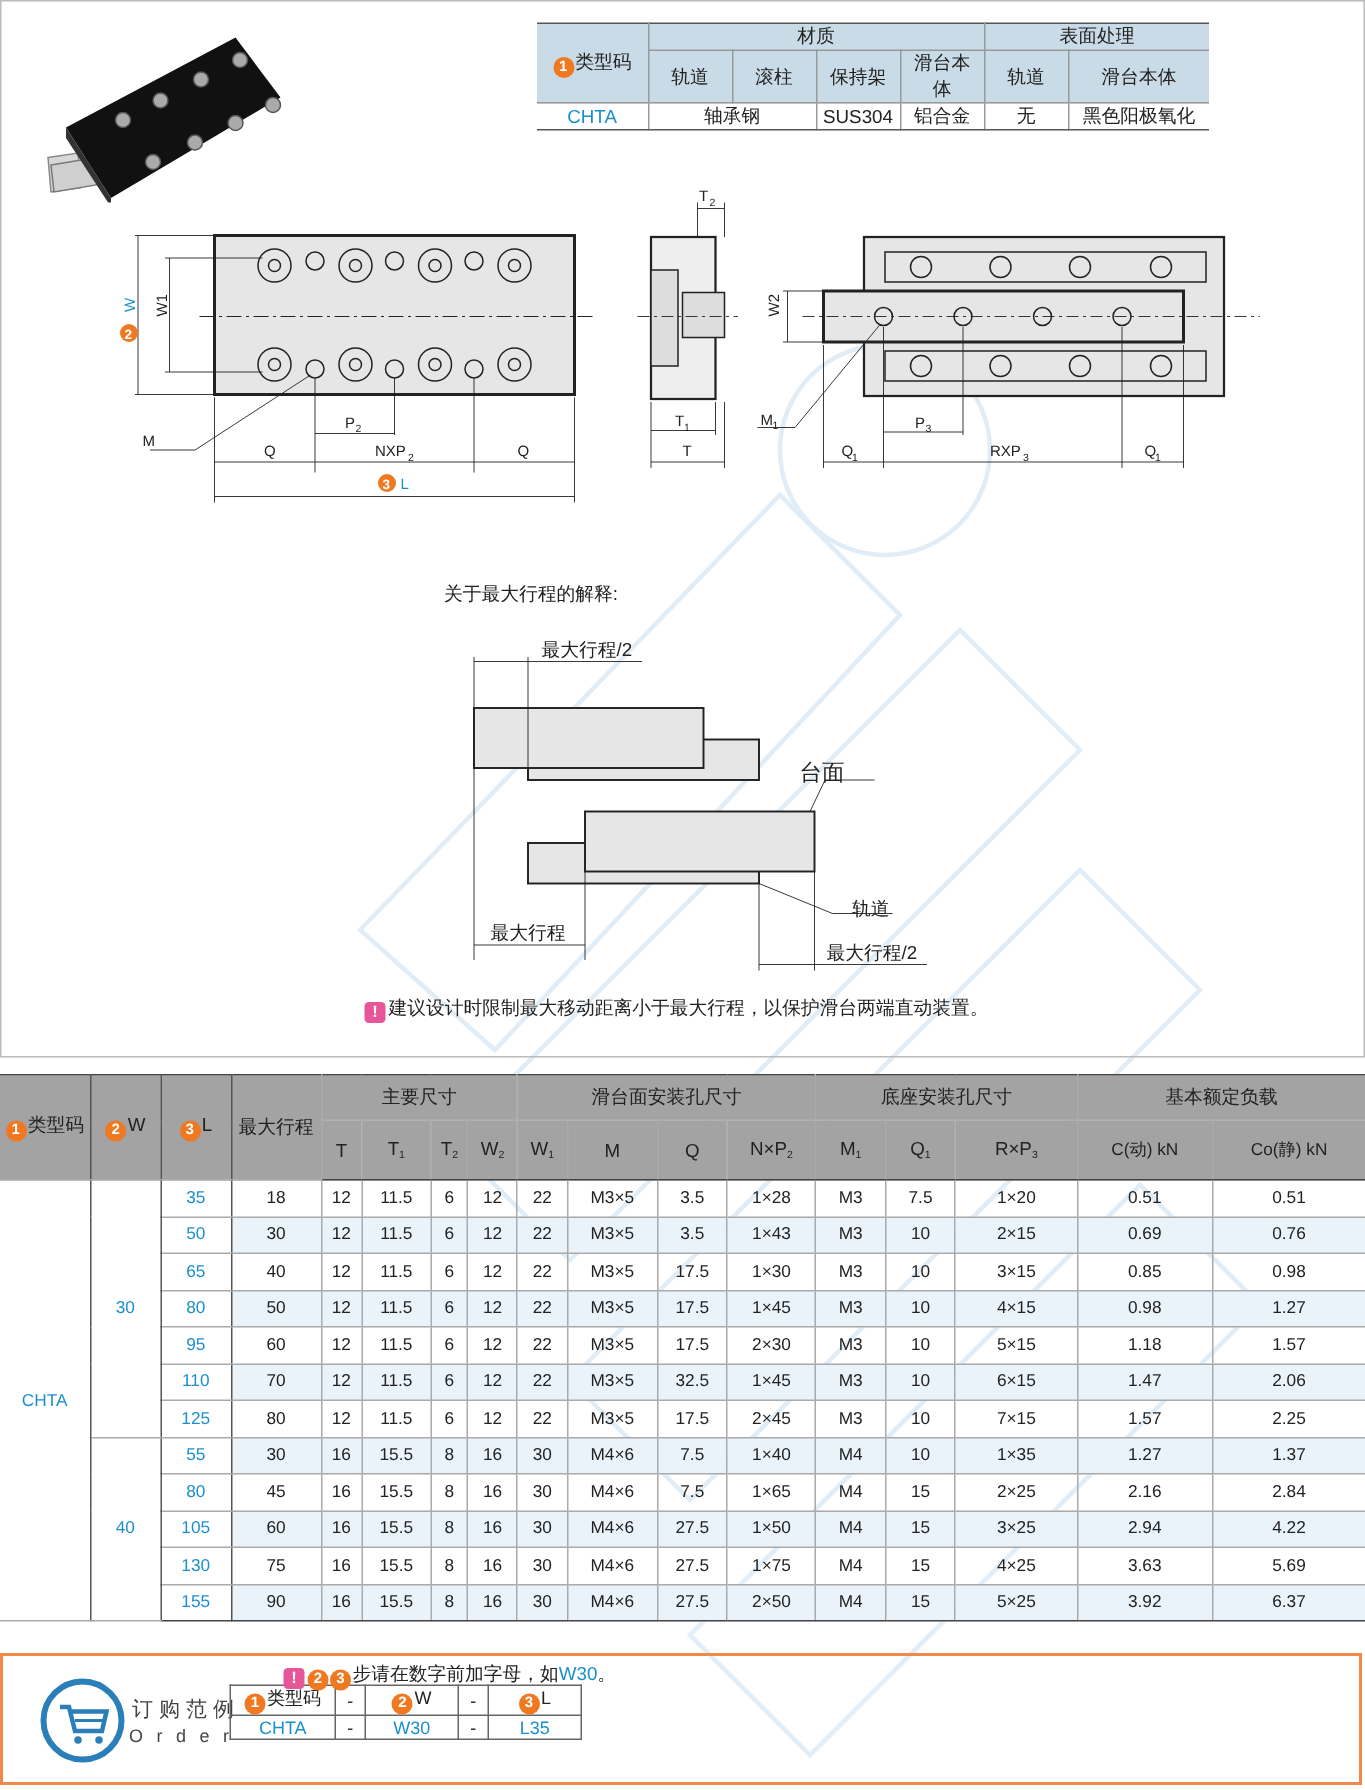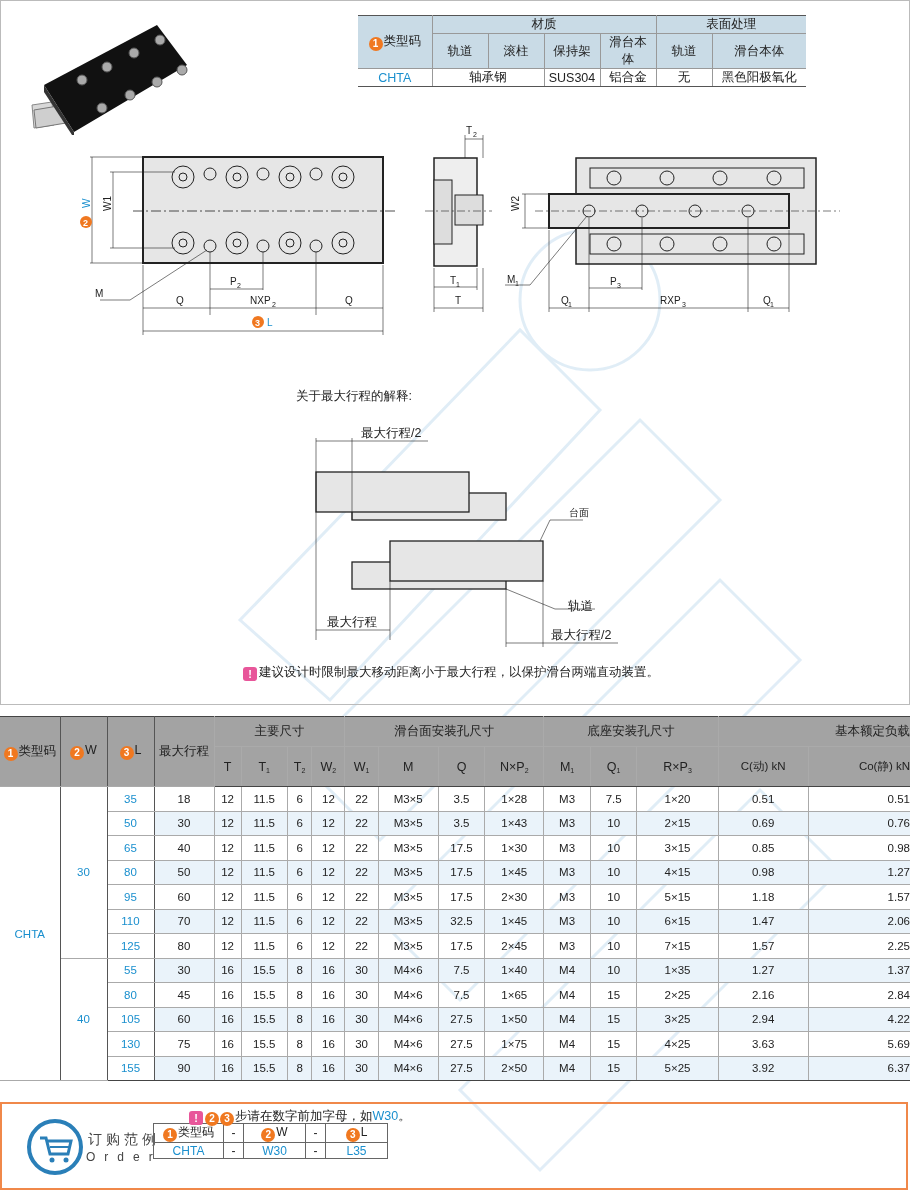--- a/index.html
+++ b/index.html
@@ -19,21 +19,21 @@
   svg text { font-family: "Liberation Sans", sans-serif; }
   .stroke-title { position: absolute; left: 252px; top: 388px; font-size: 12.5px; margin-left: 44px; }
   .note1 { position: absolute; left: 243px; top: 664px; font-size: 12.5px; }
   .spec { position: absolute; left: 0; top: 716px; width: 910px; border-collapse: collapse; font-size: 11.5px; }
   .spec td, .spec th { border: 1px solid #aaa; text-align: center; height: 24.5px; font-weight: normal; }
   .spec th { background: #a3a3a3; font-size: 12.5px; }
   .spec thead tr:first-child th { border-top: 1.5px solid #444; height: 30px; }
   .spec thead tr:last-child th { border-bottom: 1.5px solid #444; height: 40px; }
   .spec tbody tr:last-child td { border-bottom: 1.5px solid #444; }
   .spec td:first-child, .spec th:first-child { border-left: none; }
-  .spec td:last-child, .spec th:last-child { border-right: none; text-align: right; }
+  .spec td:last-child, .spec th:last-child { border-right: none; }
   .spec .vsep { border-right: 1.5px solid #555; }
   .spec tbody tr.alt td.shade { background: #eaf3fa; }
   .spec .lcell { color: #1a8fce; }
   sub { font-size: 7px; vertical-align: -2px; }
   .order { position: absolute; left: 0; top: 1102px; width: 908px; height: 88px; border: 2px solid #f0884a; }
   .cart { position: absolute; left: 26px; top: 1118px; width: 58px; height: 58px; }
   .order-cn { position: absolute; left: 88px; top: 1131px; font-size: 14px; letter-spacing: 4px; color: #444; }
   .order-en { position: absolute; left: 86px; top: 1150px; font-size: 12px; letter-spacing: 9px; color: #444; }
   .ord-table { position: absolute; left: 153px; top: 1123px; border-collapse: collapse; font-size: 12px; }
   .ord-table td { border: 1px solid #666; height: 16px; text-align: center; padding: 0 6px; }
@@ -239,21 +239,21 @@
       <line x1="316" y1="630" x2="390" y2="630"></line>
     <line x1="506" y1="589" x2="506" y2="647"></line>
       <line x1="543" y1="581" x2="543" y2="647"></line>
     <line x1="506" y1="643" x2="543" y2="643"></line>
       <line x1="543" y1="643" x2="618" y2="643"></line>
     <polyline points="540,541 550,520 583,520"></polyline>
     <polyline points="506,589 555,609 595,609"></polyline>
   </g>
 </svg>
 <div style="position:absolute;left:361px;top:425px;font-size:12.5px">最大行程/2</div>
-<div style="position:absolute;left:569px;top:506px;font-size:10px">台面</div>
+<div style="position:absolute;left:533px;top:506px;font-size:15px">台面</div>
 <div style="position:absolute;left:568px;top:598px;font-size:12.5px">轨道</div>
 <div style="position:absolute;left:327px;top:614px;font-size:12.5px">最大行程</div>
 <div style="position:absolute;left:551px;top:627px;font-size:12.5px">最大行程/2</div>
 <div class="note1"><span class="warn">!</span><span>建议设计时限制最大移动距离小于最大行程，以保护滑台两端直动装置。</span></div>
 
 <table class="spec">
   <thead>
     <tr>
       <th rowspan="2" style="width:60px" class="vsep"><span class="num">1</span><span>类型码</span></th>
       <th rowspan="2" style="width:47px" class="vsep"><span class="num">2</span><span>W</span></th>

